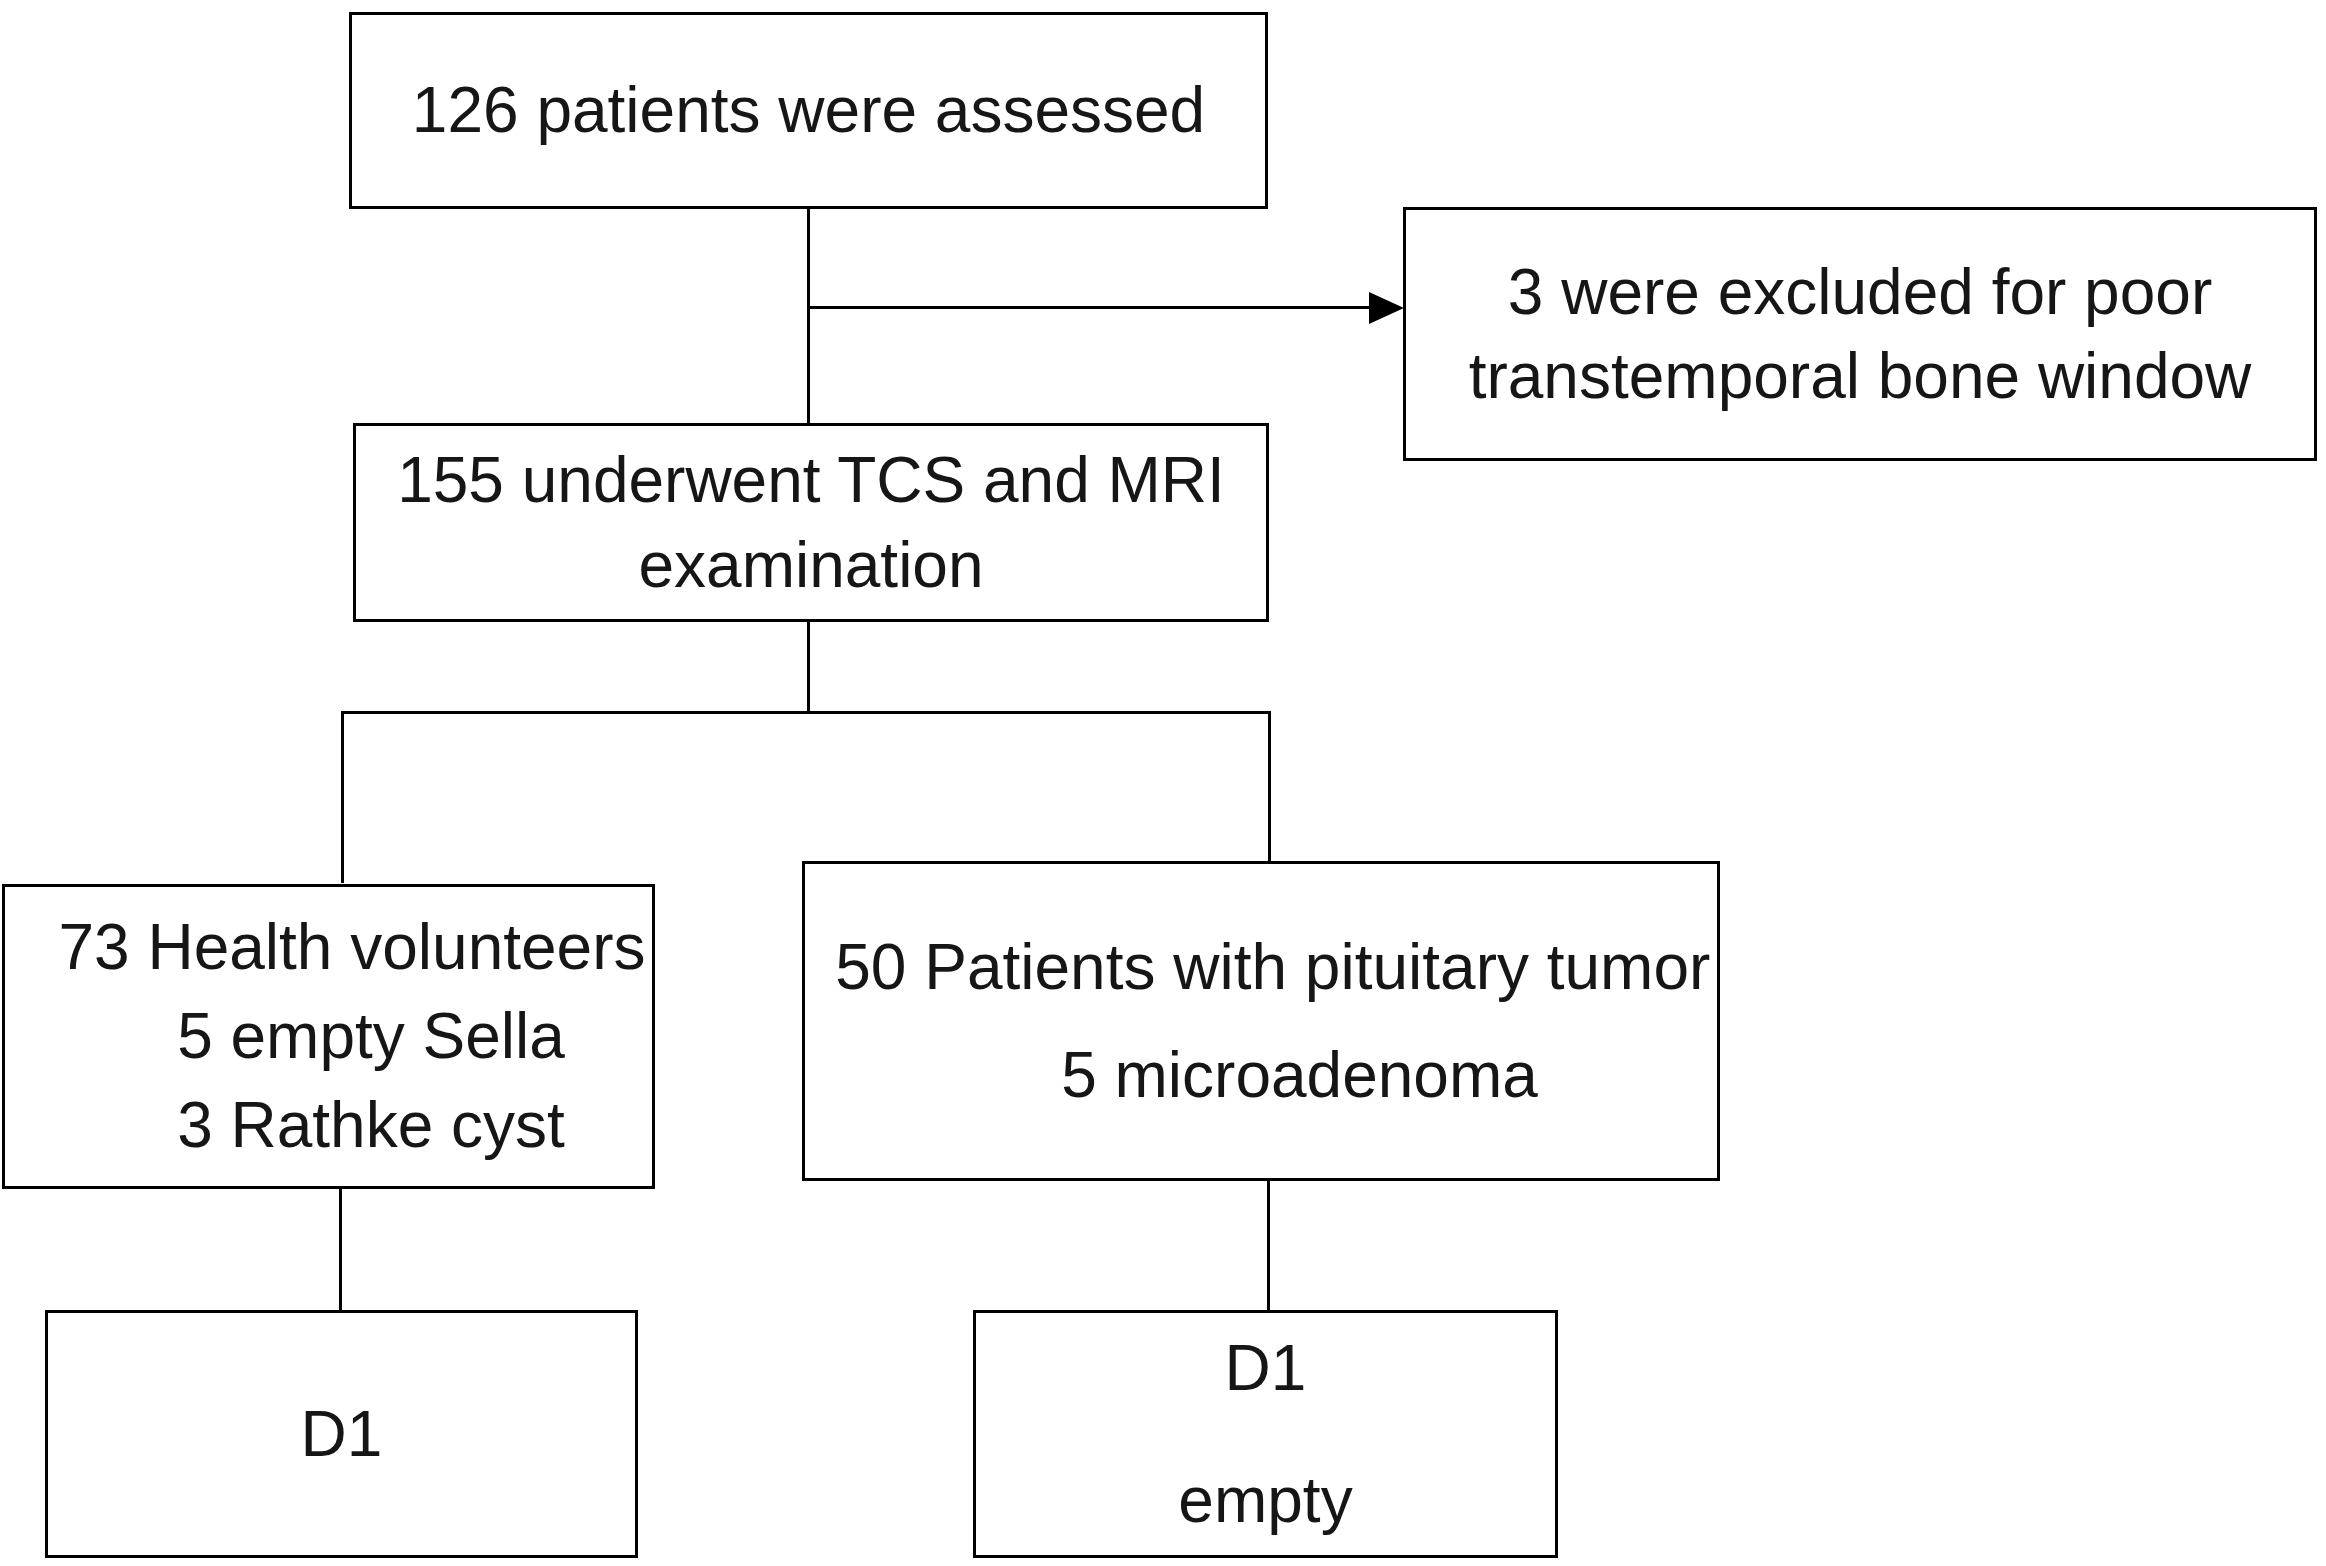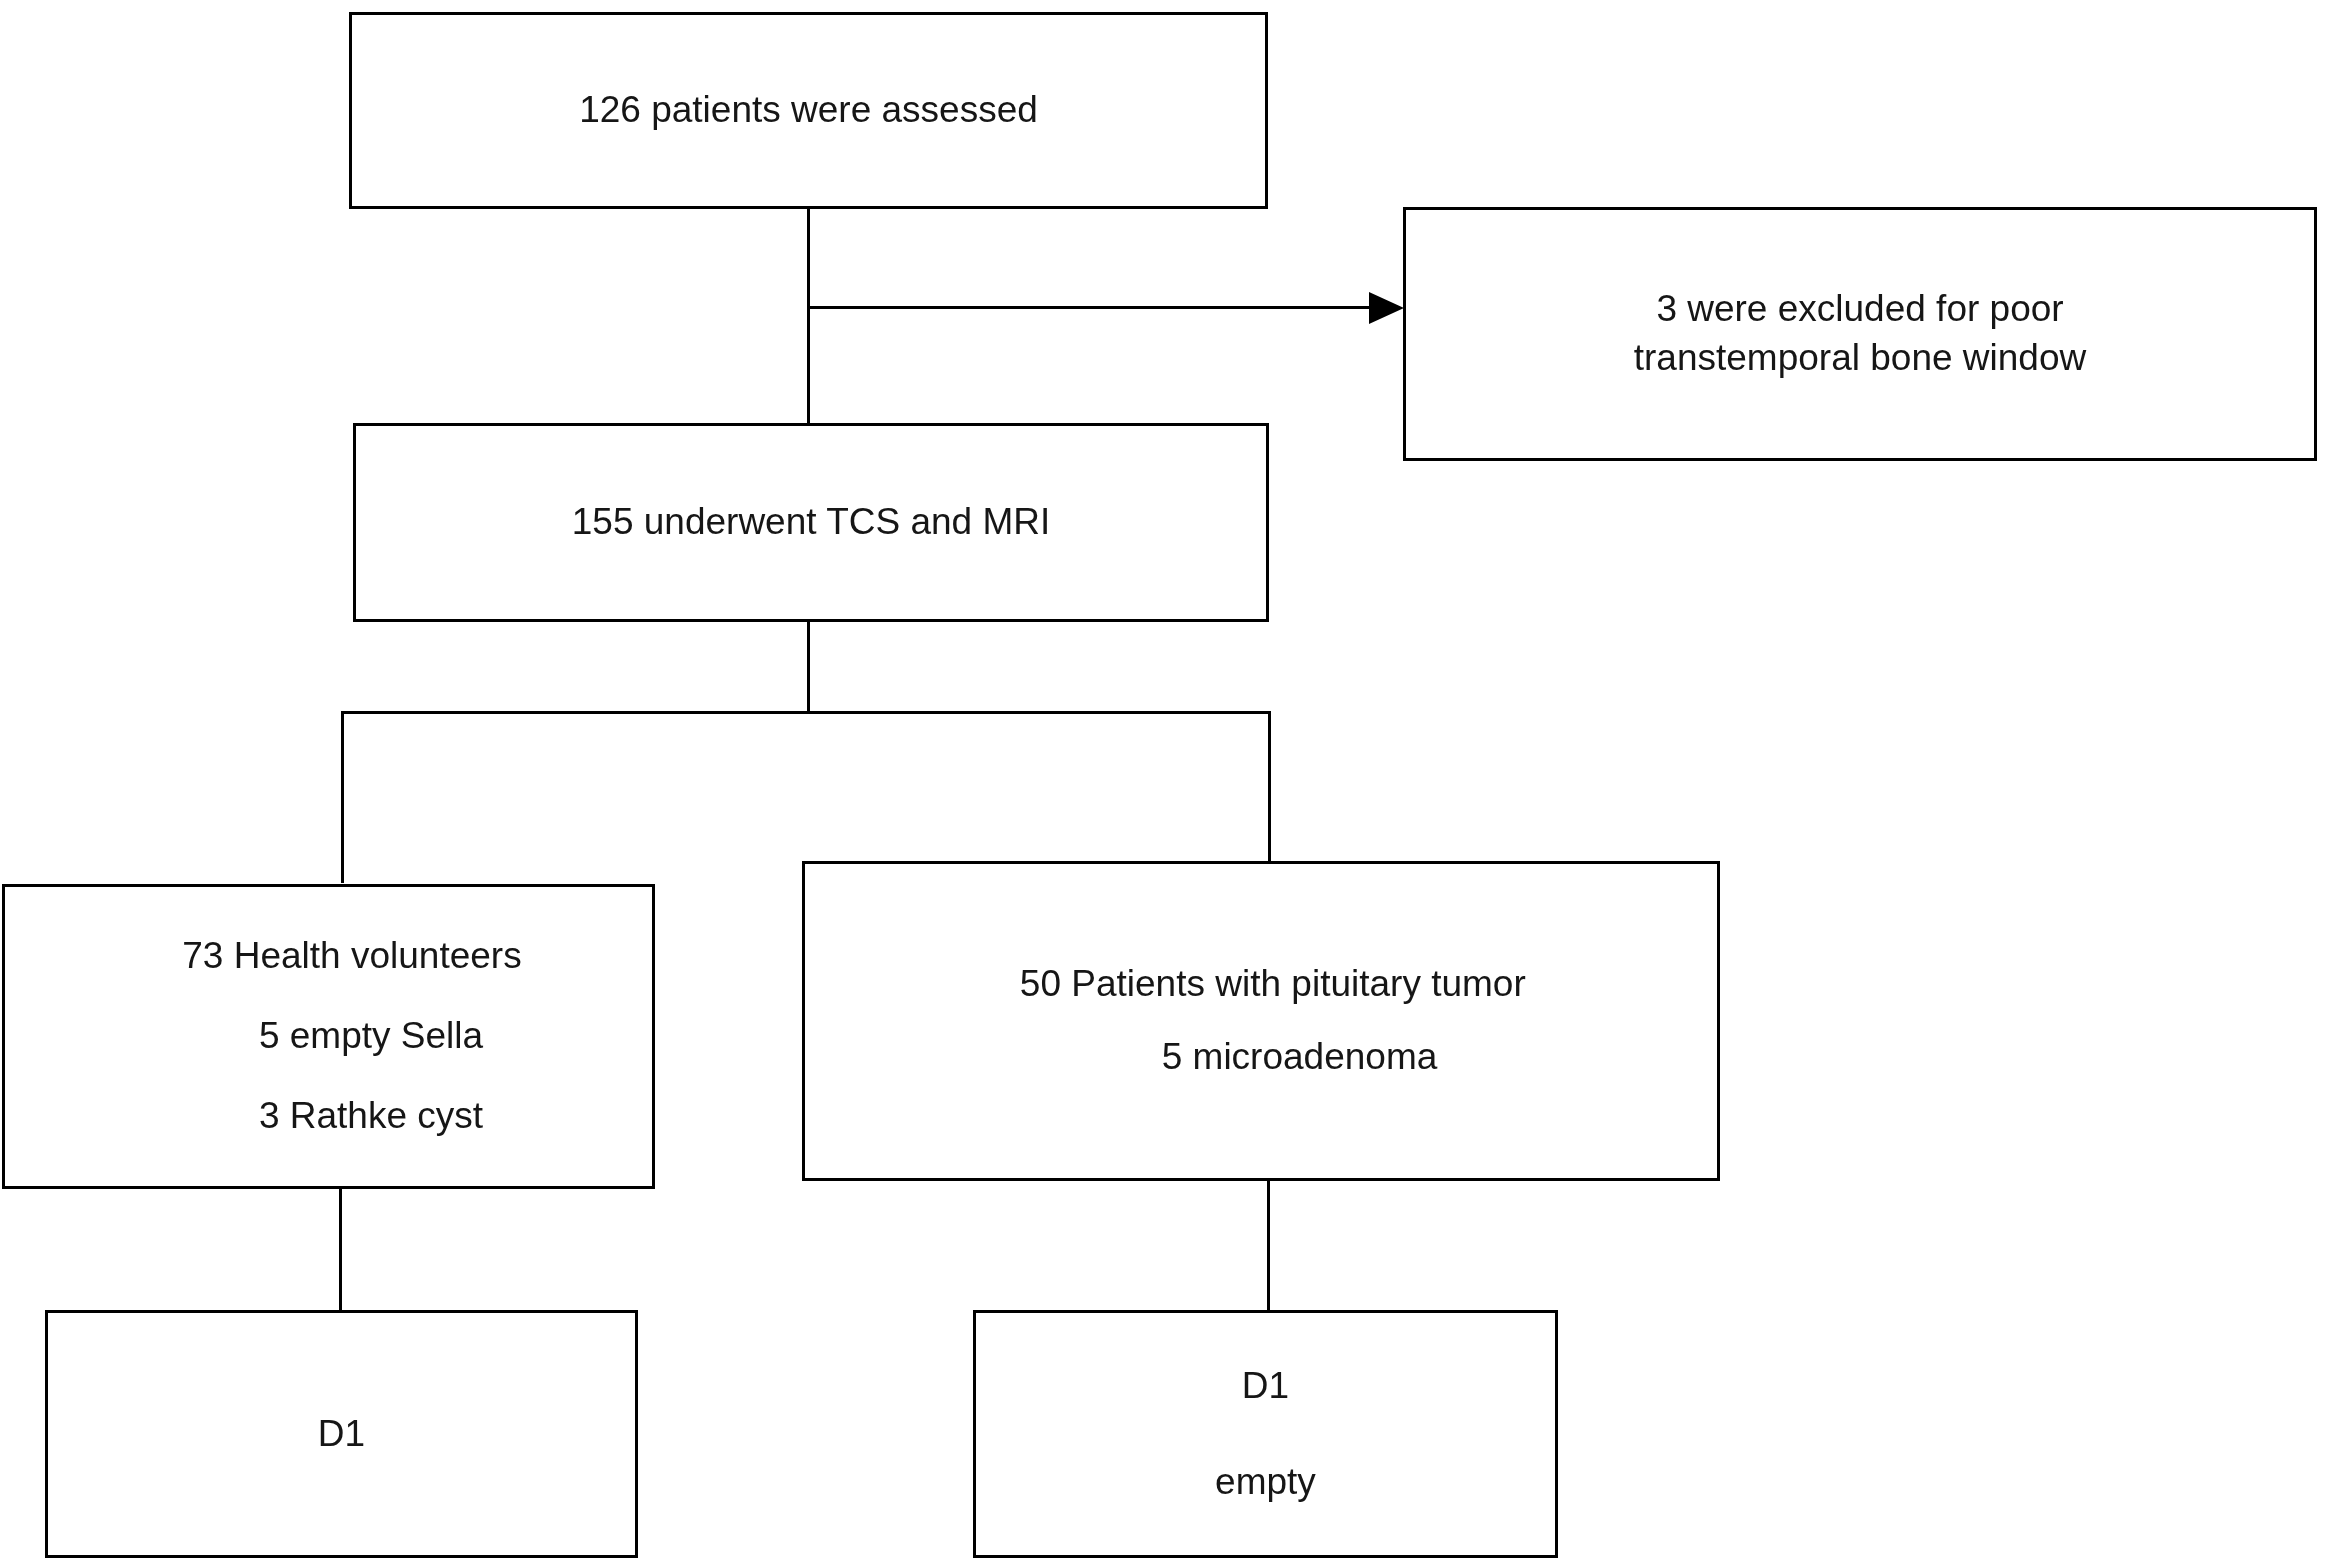--- a/index.html
+++ b/index.html
@@ -14,21 +14,21 @@
     background: #ffffff;
     font-family: "Liberation Sans", sans-serif;
     color: #161616;
     overflow: hidden;
   }
   .box {
     position: absolute;
     box-sizing: border-box;
     border: 3px solid #000000;
     background: #ffffff;
-    font-size: 37px;
+    font-size: 64px;
     line-height: 1.32;
     display: flex;
     flex-direction: column;
     align-items: center;
     justify-content: center;
     text-align: center;
   }
   .box .line { white-space: nowrap; }
 
   .box.left-align {
@@ -96,20 +96,21 @@
     <div class="line">126 patients were assessed</div>
   </div>
 
   <div class="box" id="box-excluded">
     <div class="line">3 were excluded for poor</div>
     <div class="line">transtemporal bone window</div>
   </div>
 
   <div class="box" id="box-underwent">
     <div class="line">155 underwent TCS and MRI</div>
+    <div class="line">examination</div>
   </div>
 
   <div class="box left-align" id="box-volunteers">
     <div class="line indent-1">73 Health volunteers</div>
     <div class="line indent-2">5 empty Sella</div>
     <div class="line indent-2">3 Rathke cyst</div>
   </div>
 
   <div class="box left-align" id="box-tumor">
     <div class="line indent-1">50 Patients with pituitary tumor</div>

